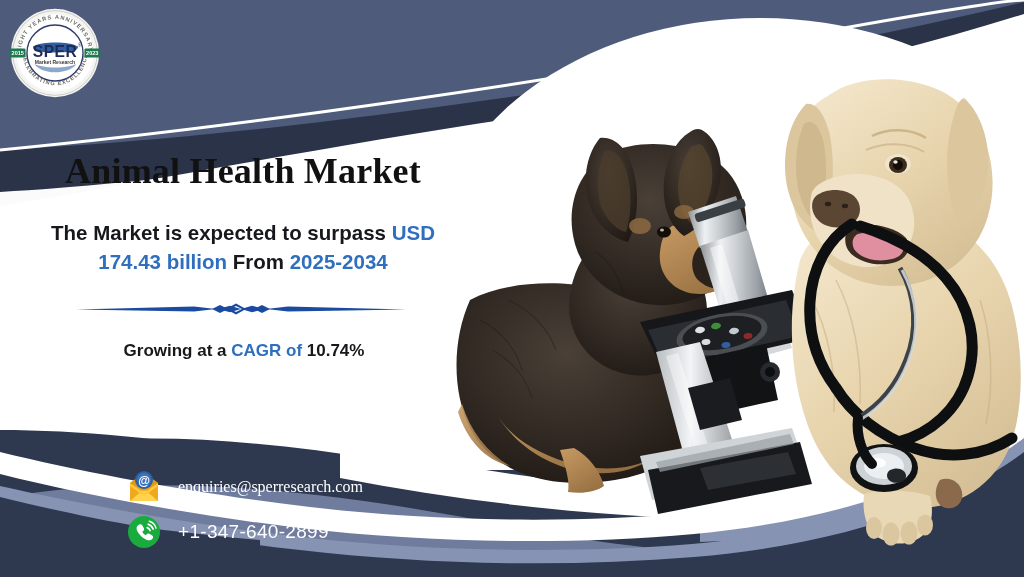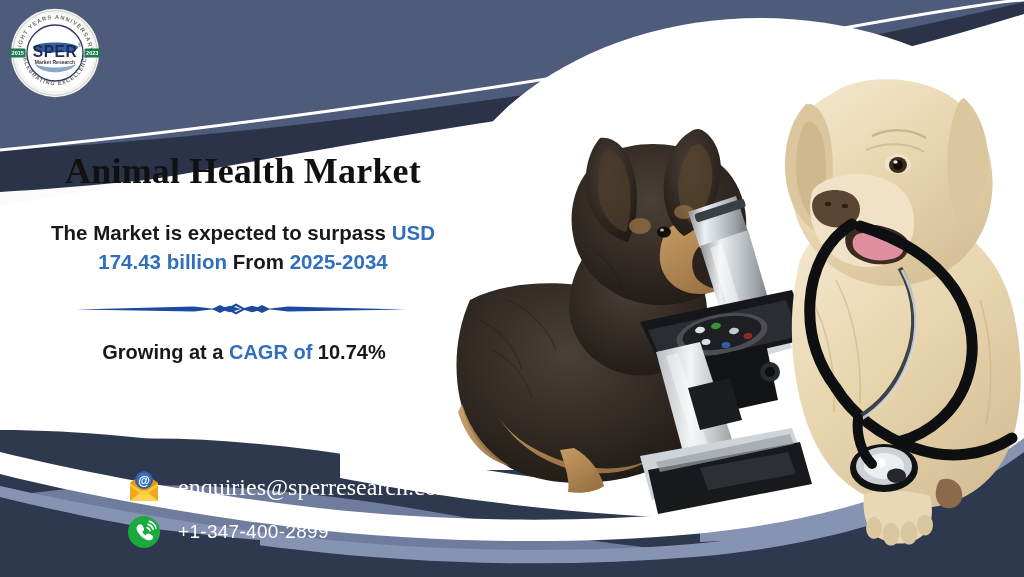--- a/index.html
+++ b/index.html
@@ -55,38 +55,38 @@
   #divider {
     margin:20px auto 0 auto;
     width:330px; height:24px;
     position:relative; left:2px;
   }
 
   #cagr-line {
     margin-top:16px;
     font-family:"Liberation Sans", sans-serif;
     font-weight:700;
-    font-size:20px;
+    font-size:17px;
     color:#17181c;
     padding-left:10px;
   }
   #cagr-line .hl { color:#2f6fbd; }
 
   
   #contact { position:absolute; left:126px; top:466px; z-index:45; }
   .contact-row { display:flex; align-items:center; height:42px; }
   .contact-row + .contact-row { margin-top:3px; }
   .contact-icon { width:36px; height:36px; flex:0 0 36px; position:relative; }
   .contact-text {
     margin-left:16px;
     color:#ffffff;
     font-size:19px;
     white-space:nowrap;
   }
-  #email-text { font-family:"Liberation Serif", serif; font-size:24px; }
+  #email-text { font-family:"Liberation Serif", serif; font-size:16px; }
   #phone-text { font-family:"Liberation Sans", sans-serif; font-size:19px; letter-spacing:0.3px; }
 
   
   #imagery { position:absolute; left:0; top:0; width:1024px; height:577px; z-index:20; pointer-events:none; }
 </style>
 </head>
 <body>
 
 <div id="banner">
 
@@ -437,17 +437,17 @@
                    C18.4,15 18.1,16.2 17.2,16.9 L16.3,17.6
                    C16.6,19 18.3,20.8 19.7,21.3 L20.4,20.4
                    C21.1,19.5 22.3,19.2 23.4,19.8 L25.9,21.2
                    C27.3,22 27.5,23.8 26.3,25.1 C24.5,27 21.6,26.7 18.1,24.5
                    C14.5,22.2 11.2,18.1 10.6,15 C10.2,13.1 11.3,12.1 12.5,11 Z"></path>
           <path fill="none" stroke="#ffffff" stroke-width="1.7" stroke-linecap="round" d="M22.2,10.2 C24.6,11 26.3,12.7 27.1,15.1"></path>
           <path fill="none" stroke="#ffffff" stroke-width="1.7" stroke-linecap="round" d="M21.2,13.6 C22.6,14.1 23.6,15.1 24.1,16.5"></path>
           <path fill="none" stroke="#ffffff" stroke-width="1.5" stroke-linecap="round" d="M23.3,7.2 C26.7,8.2 29.1,10.7 30,14.1"></path>
         </svg>
       </div>
-      <span class="contact-text" id="phone-text">+1-347-400-2899</span>
+      <span class="contact-text" id="phone-text">+1-347-640-2899</span>
     </div>
   </div>
 
 </div>
 
 </body></html>

